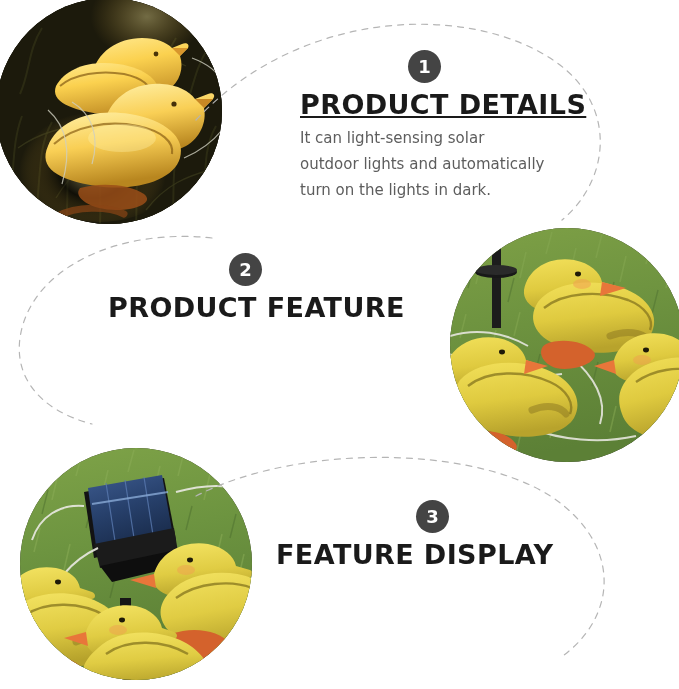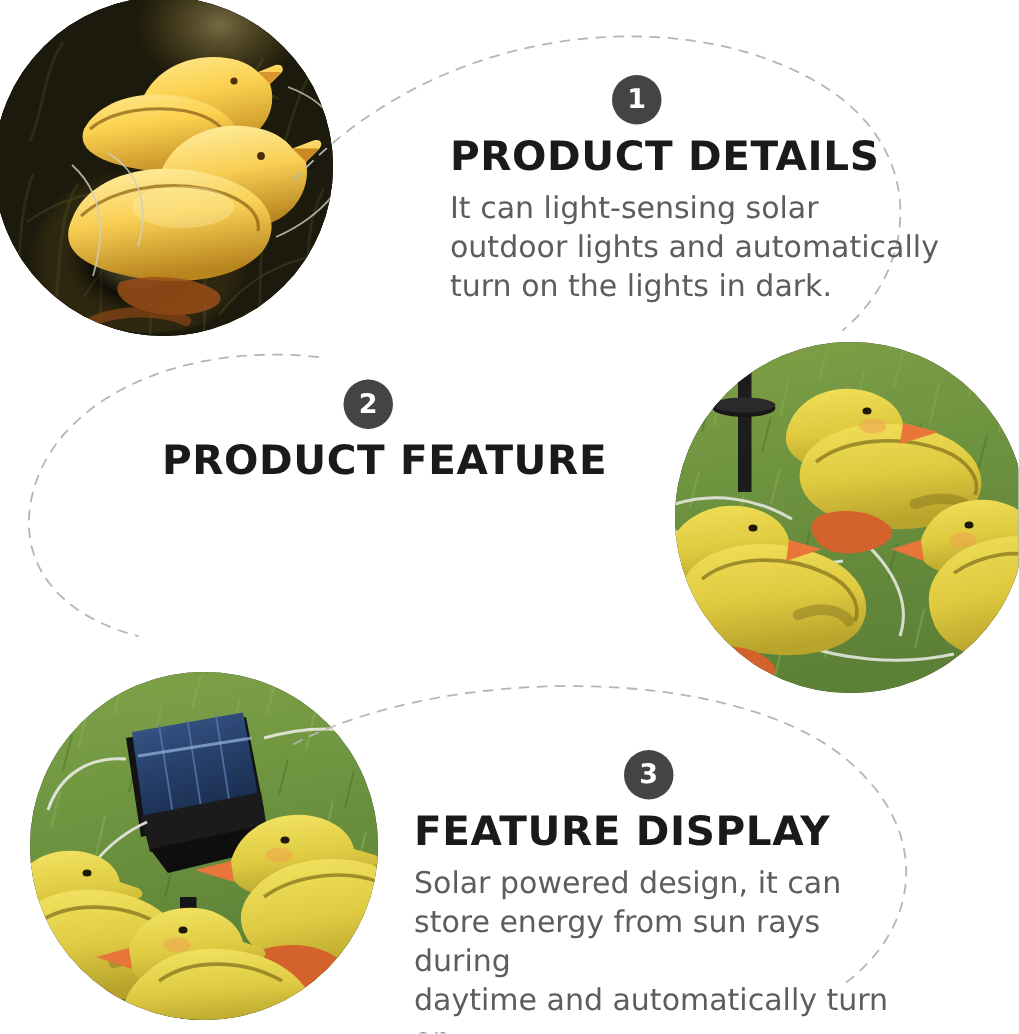--- a/index.html
+++ b/index.html
@@ -55,31 +55,31 @@
     font-family: "DejaVu Sans", sans-serif;
     font-size: 27px;
     font-weight: bold;
     color: #1a1a1a;
     letter-spacing: 0.4px;
     white-space: nowrap;
     margin-top: 6px;
   }
   .body-text {
     font-family: "DejaVu Sans", sans-serif;
-    font-size: 20px;
+    font-size: 15px;
     line-height: 26px;
     color: #5d5d5d;
     margin-top: 5px;
     white-space: pre-line;
   }
 
   
   #section-1 { left: 300px; top: 50px; width: 330px; }
   #section-1 .badge { margin-left: 108px; }
-  #section-1 .heading { margin-left: 0px; }
+  #section-1 .heading { margin-left: 0px; text-decoration: underline; }
 
   
   #section-2 { left: 108px; top: 253px; width: 330px; }
   #section-2 .badge { margin-left: 121px; }
 
   
   #section-3 { left: 276px; top: 500px; width: 340px; }
   #section-3 .badge { margin-left: 140px; }
 </style>
 </head>
@@ -426,19 +426,15 @@
 
   <div class="arc" id="arc-3" style="left:160px; top:452px; width:519px; height:237px;">
     <svg width="519" height="237" viewBox="0 0 519 237">
       <path d="M 36 44 C 140 -10 330 -8 404 54 C 462 102 454 168 400 206" fill="none" stroke="#b5b5b5" stroke-width="1.2" stroke-dasharray="6 6" stroke-linecap="round"></path>
     </svg>
   </div>
 
   <div class="section-text" id="section-3">
     <div class="badge">3</div>
     <div class="heading">FEATURE DISPLAY</div>
-    <div class="body-text">Solar powered design, it can
-store energy from sun rays during
-daytime and automatically turn on
-at night, convenient to use.</div>
   </div>
 
 </div>
 
 </body></html>

